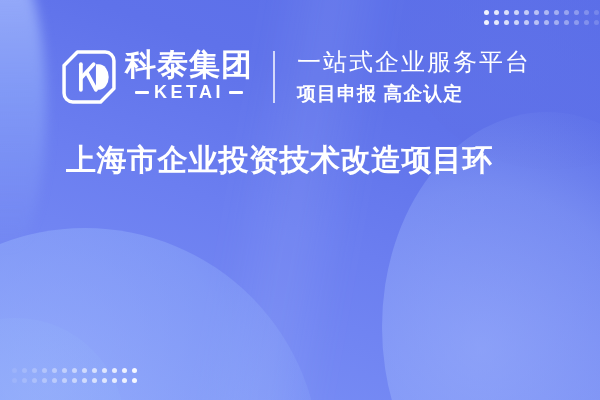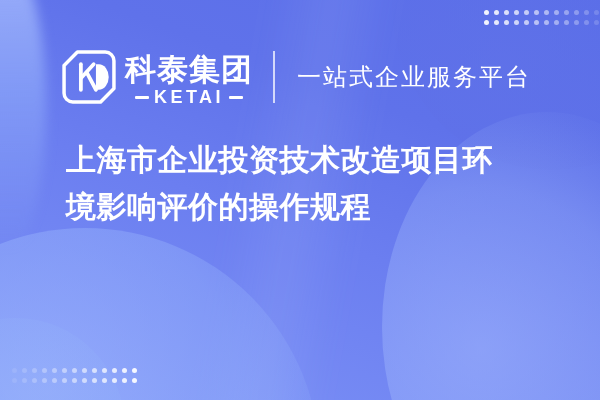--- a/index.html
+++ b/index.html
@@ -107,21 +107,21 @@
   #header {
     position: absolute;
     left: 60px;
     top: 40px;
     display: flex;
     align-items: center;
     height: 74px;
   }
   #logo-block {
     display: flex;
-    align-items: flex-end;
+    align-items: flex-start;
   }
   #logo-mark {
     width: 58px;
     height: 58px;
     flex: none;
     margin-right: 7px;
   }
   #logo-wordmark {
     display: flex;
     flex-direction: column;
@@ -296,22 +296,22 @@
           <span id="logo-latin">KETAI</span>
           <span class="logo-dash"></span>
         </div>
       </div>
     </div>
 
     <div id="header-divider"></div>
 
     <div id="tagline-block">
       <div id="tagline-main">一站式企业服务平台</div>
+      <div id="tagline-sub">项目申报 高企认定</div>
     </div>
 
   </div>
 
   <div id="title">
     <div>上海市企业投资技术改造项目环</div>
-    <div>境影响评价的操作规程</div>
   </div>
 
 </div>
 
 </body></html>

